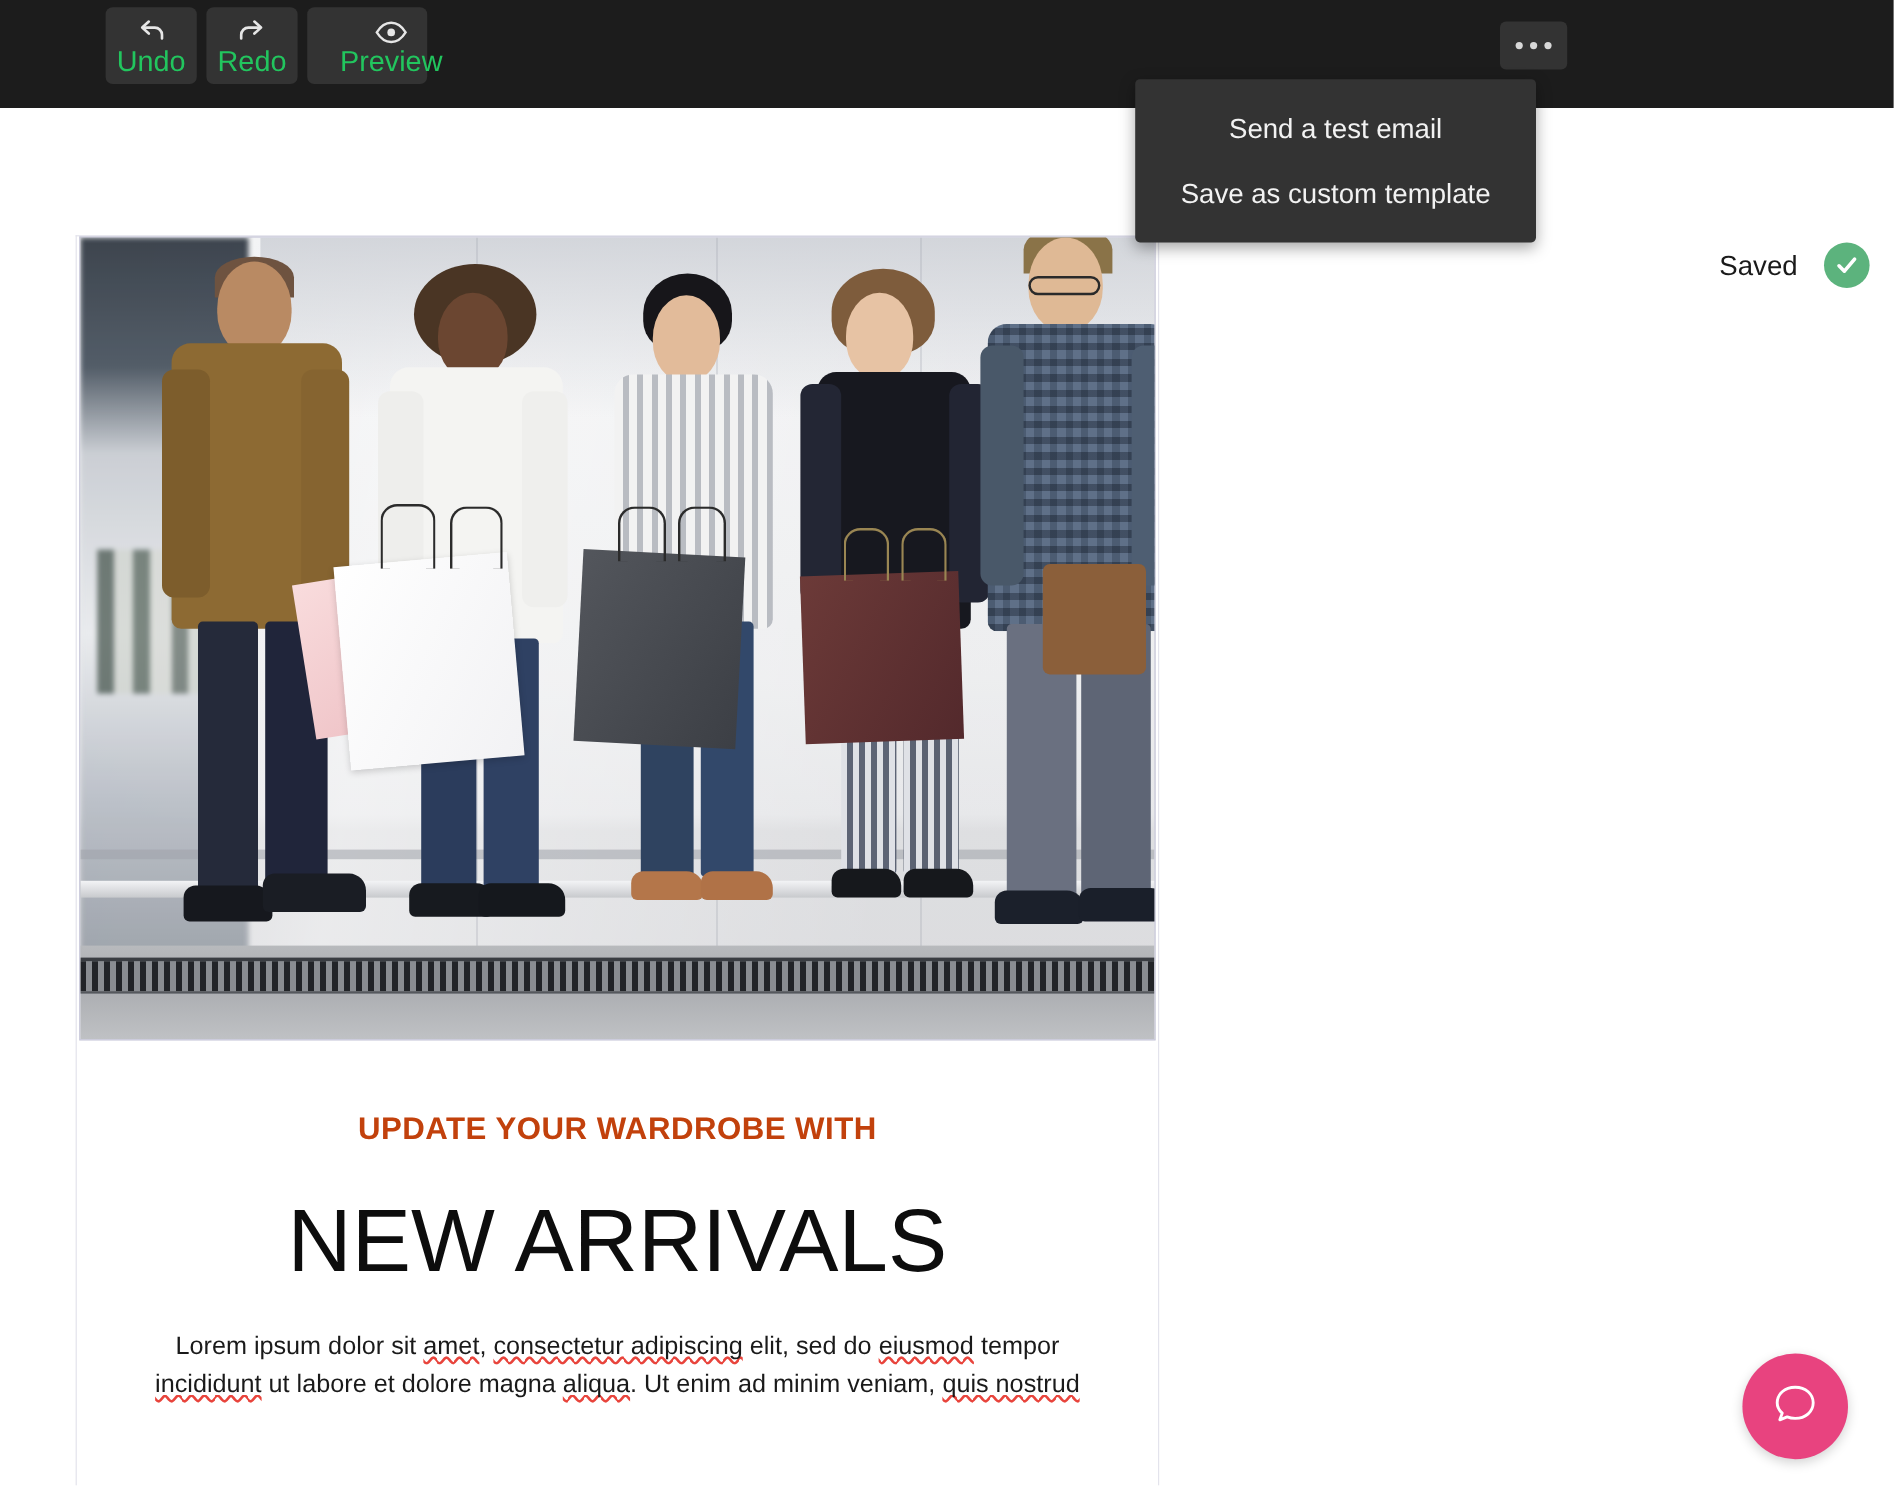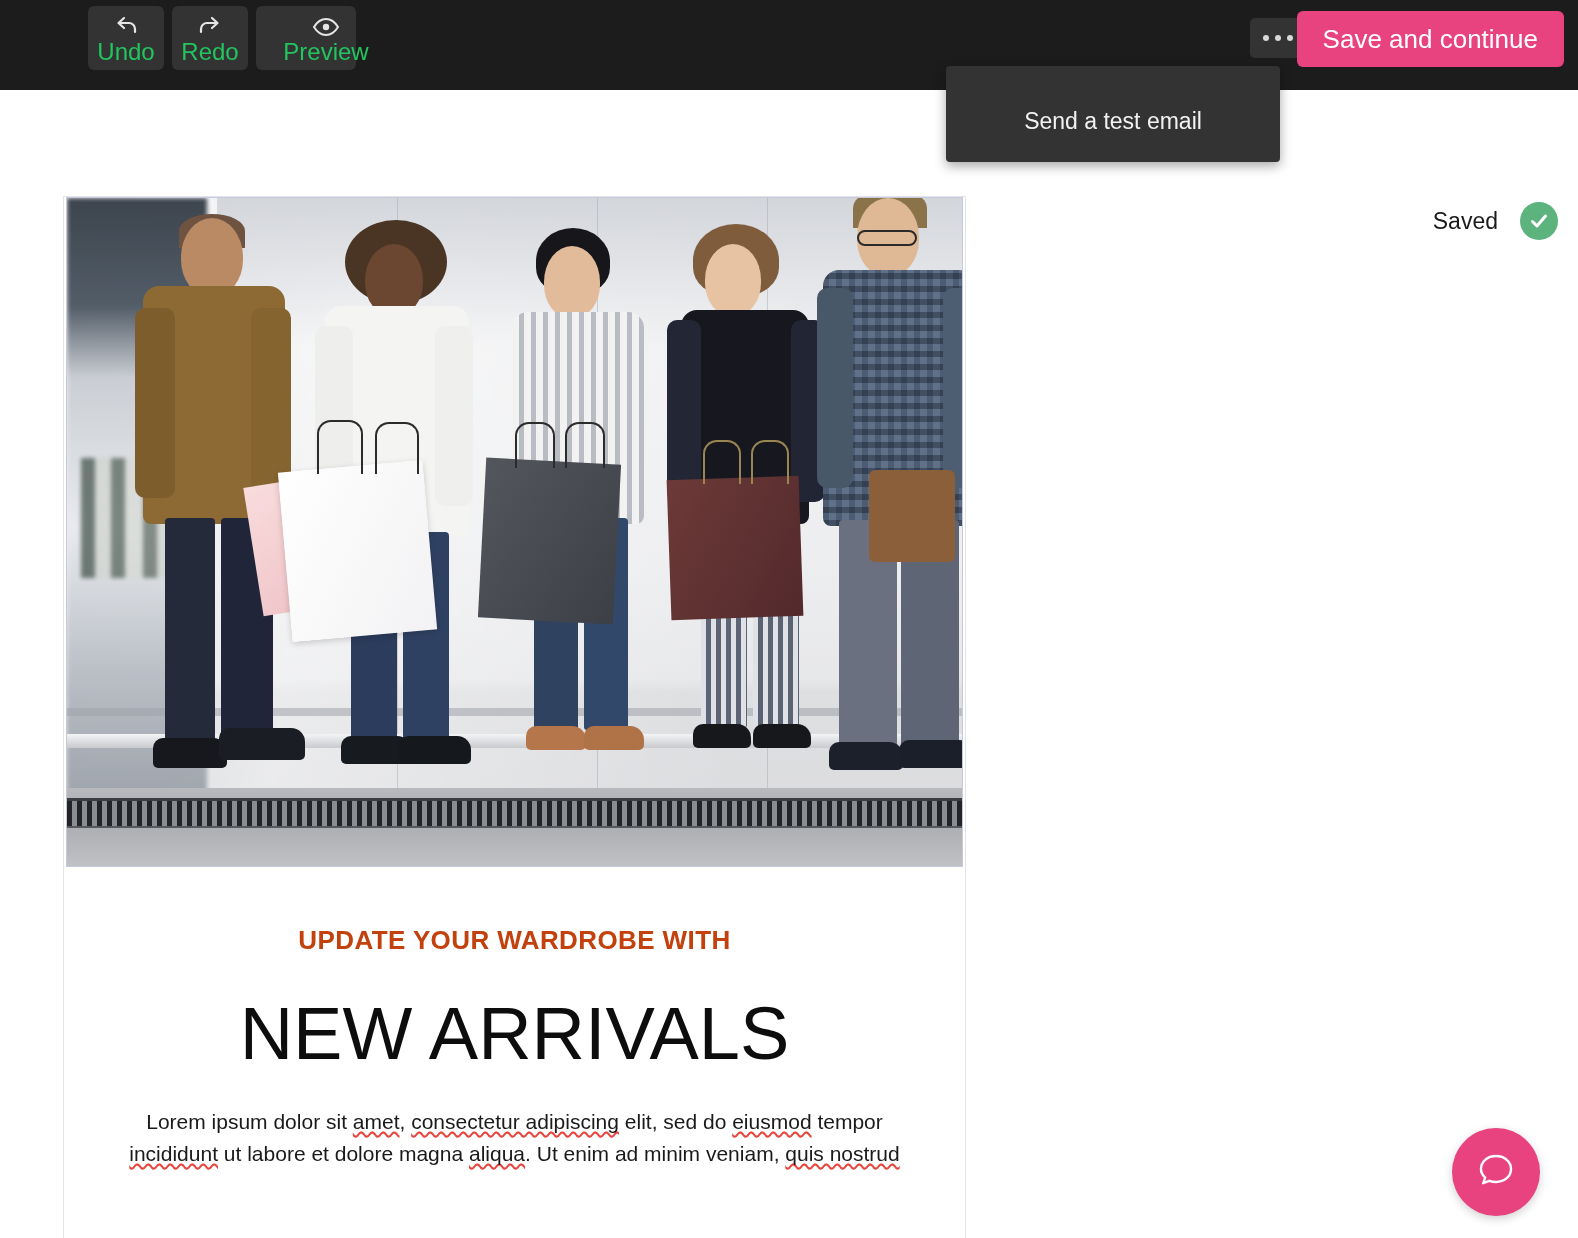--- a/index.html
+++ b/index.html
@@ -96,21 +96,21 @@
 
   
   .dropdown {
     position: absolute;
     left: 946px;
     top: 66px;
     width: 334px;
     background: #333333;
     border-radius: 4px;
     box-shadow: 0 4px 12px rgba(0,0,0,0.35);
-    padding: 28px 0 14px 0;
+    padding: 14px 0 14px 0;
     z-index: 60;
   }
   .dropdown-item {
     display: block;
     width: 100%;
     text-align: center;
     color: #f2f2f2;
     font-size: 23px;
     line-height: 28px;
     padding: 13px 10px;
@@ -421,25 +421,25 @@
     </button>
 
   </div>
 
   <button class="more-btn">
     <span class="dot"></span>
     <span class="dot"></span>
     <span class="dot"></span>
   </button>
 
-  <button class="save-continue">Save and continue</button>
 </div>
 
 <div class="dropdown">
   <button class="dropdown-item">Send a test email</button>
+  <button class="dropdown-item">Save as custom template</button>
 </div>
 
 <div class="canvas-area">
 
   <div class="saved-status">
     <span class="saved-text">Saved</span>
     <span class="saved-check">
       <svg width="22" height="22" viewBox="0 0 22 22">
         <path d="M4.5 11.5 L9 16 L17.5 6" fill="none" stroke="#ffffff" stroke-width="3" stroke-linecap="round" stroke-linejoin="round"></path>
       </svg>

